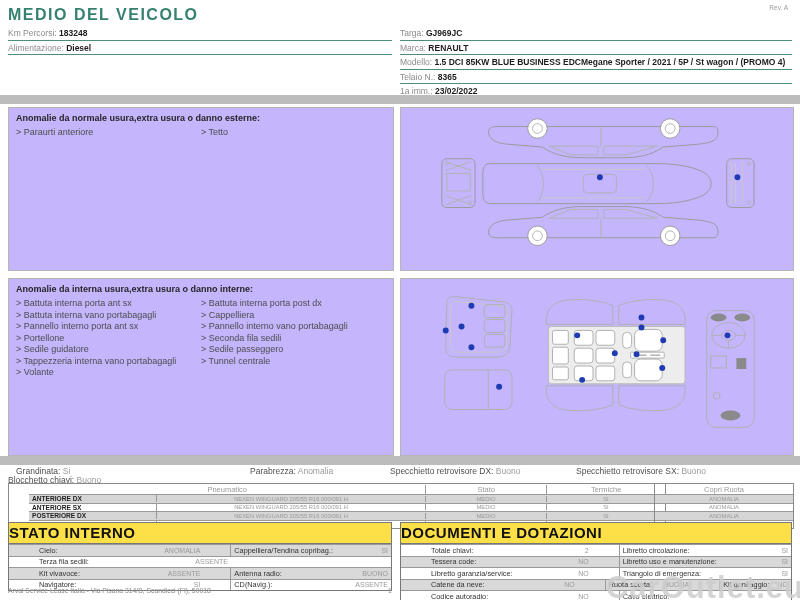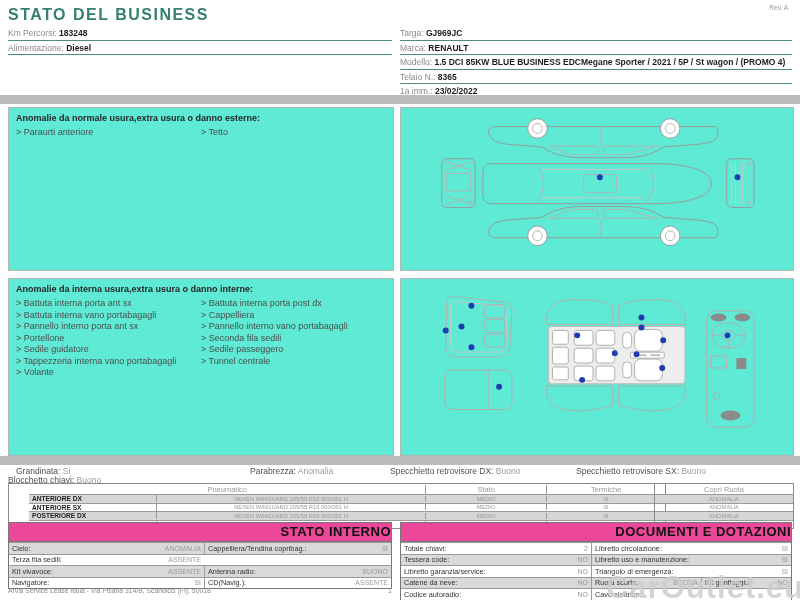--- a/index.html
+++ b/index.html
@@ -10,21 +10,21 @@
   #title{top:6px;left:8px;font-size:16px;font-weight:bold;letter-spacing:1.5px;color:#35806f;}
   #rev{top:4px;right:12px;font-size:6.5px;color:#9a9a9a;}
   .info-col{position:absolute;top:26px;}
   #info-left{left:8px;width:384px;}
   #info-right{left:400px;width:392px;}
   .info-row{border-bottom:1px solid #4d8d7d;padding:2px 0 1px 0;font-size:8.5px;line-height:10.5px;}
   .lbl{color:#8a8a8a;}
   .val{font-weight:bold;color:#1c1c1c;}
   .bar{position:absolute;left:0;width:800px;height:9px;background:#bcbcbc;}
   
-  .box{position:absolute;border:1px solid #b5b5b5;background:#5eead4;}
+  .box{position:absolute;border:1px solid #b5b5b5;background:#c4b5fd;}
   .anom-header{font-weight:bold;font-size:9px;color:#262626;margin:5px 7px 4px 7px;}
   .anom-cols{display:flex;margin:0 7px;}
   .anom-col{width:50%;}
   .anom-item{font-size:9px;color:#4d4d4d;line-height:10.5px;margin-bottom:1px;}
   svg{display:block;}
   
   .sum{font-size:8.5px;white-space:nowrap;}
   .sum .lbl{color:#4f4f4f;}
   .sum .val{font-weight:normal;color:#9a9a9a;}
   
@@ -37,40 +37,40 @@
   .c-pos{width:128px;font-weight:bold;font-size:6.6px;color:#222;padding-left:3px;box-sizing:border-box;border-right:1px solid #9a9a9a;}
   .c-tire{width:268px;font-size:5.8px;color:#9a9a9a;text-align:center;border-right:1px solid #9a9a9a;}
   .c-stato{width:120px;font-size:5.8px;color:#9a9a9a;text-align:center;border-right:1px solid #9a9a9a;}
   .c-term{width:118px;font-size:5.8px;color:#9a9a9a;text-align:center;}
   .h-pneu{width:397px;border-right:1px solid #9a9a9a;}
   .h-stato{width:120px;border-right:1px solid #9a9a9a;}
   .h-term{width:118px;}
   .c-copri{width:100%;font-size:5.8px;color:#9a9a9a;text-align:center;}
   
   .panel{position:absolute;border:1px solid #777;background:#fff;}
-  .panel-title{background:#ec4899;font-weight:bold;text-align:right;font-size:13px;letter-spacing:.5px;
+  .panel-title{background:#fde047;font-weight:bold;text-align:left;font-size:15px;letter-spacing:.5px;
                padding:1px 0 2px 0;border-bottom:1px solid #777;color:#111;}
   .p-row{display:flex;height:10.5px;align-items:center;border-top:1px solid #9a9a9a;}
   .p-row:first-of-type{border-top:none;}
   .p-row.alt{background:#d9d9d9;}
-  .p-cell{display:flex;justify-content:space-between;align-items:center;padding:0 3px;box-sizing:border-box;height:100%;}
+  .p-cell{display:flex;justify-content:space-between;align-items:center;padding:0 3px;box-sizing:border-box;height:100%;margin-left:27px;}
   .p-cell + .p-cell{border-left:1px solid #9a9a9a;}
   .p-cell .lbl{color:#333;font-size:7.3px;white-space:nowrap;}
   .p-cell .val{font-weight:normal;color:#9a9a9a;font-size:7px;white-space:nowrap;}
   
   #footer{top:587px;left:8px;font-size:6.8px;color:#8a8a8a;}
   #pageno{top:587px;left:388px;font-size:6.8px;color:#8a8a8a;}
   #watermark{right:-4px;bottom:-6px;font-size:31px;font-weight:bold;color:#cdcdcd;opacity:.85;letter-spacing:1px;}
 </style>
 </head>
 <body>
 
 <div id="page">
 
-  <div class="abs" id="title">STATO DEL BUSINESS</div>
+  <div class="abs" id="title">MEDIO DEL VEICOLO</div>
   <div class="abs" id="rev">Rev. A</div>
 
   <div class="info-col" id="info-left">
     <div class="info-row"><span class="lbl">Km Percorsi:</span> <span class="val">183248</span></div>
     <div class="info-row"><span class="lbl">Alimentazione:</span> <span class="val">Diesel</span></div>
   </div>
 
   <div class="info-col" id="info-right">
     <div class="info-row"><span class="lbl">Targa:</span> <span class="val">GJ969JC</span></div>
     <div class="info-row"><span class="lbl">Marca:</span> <span class="val">RENAULT</span></div>

